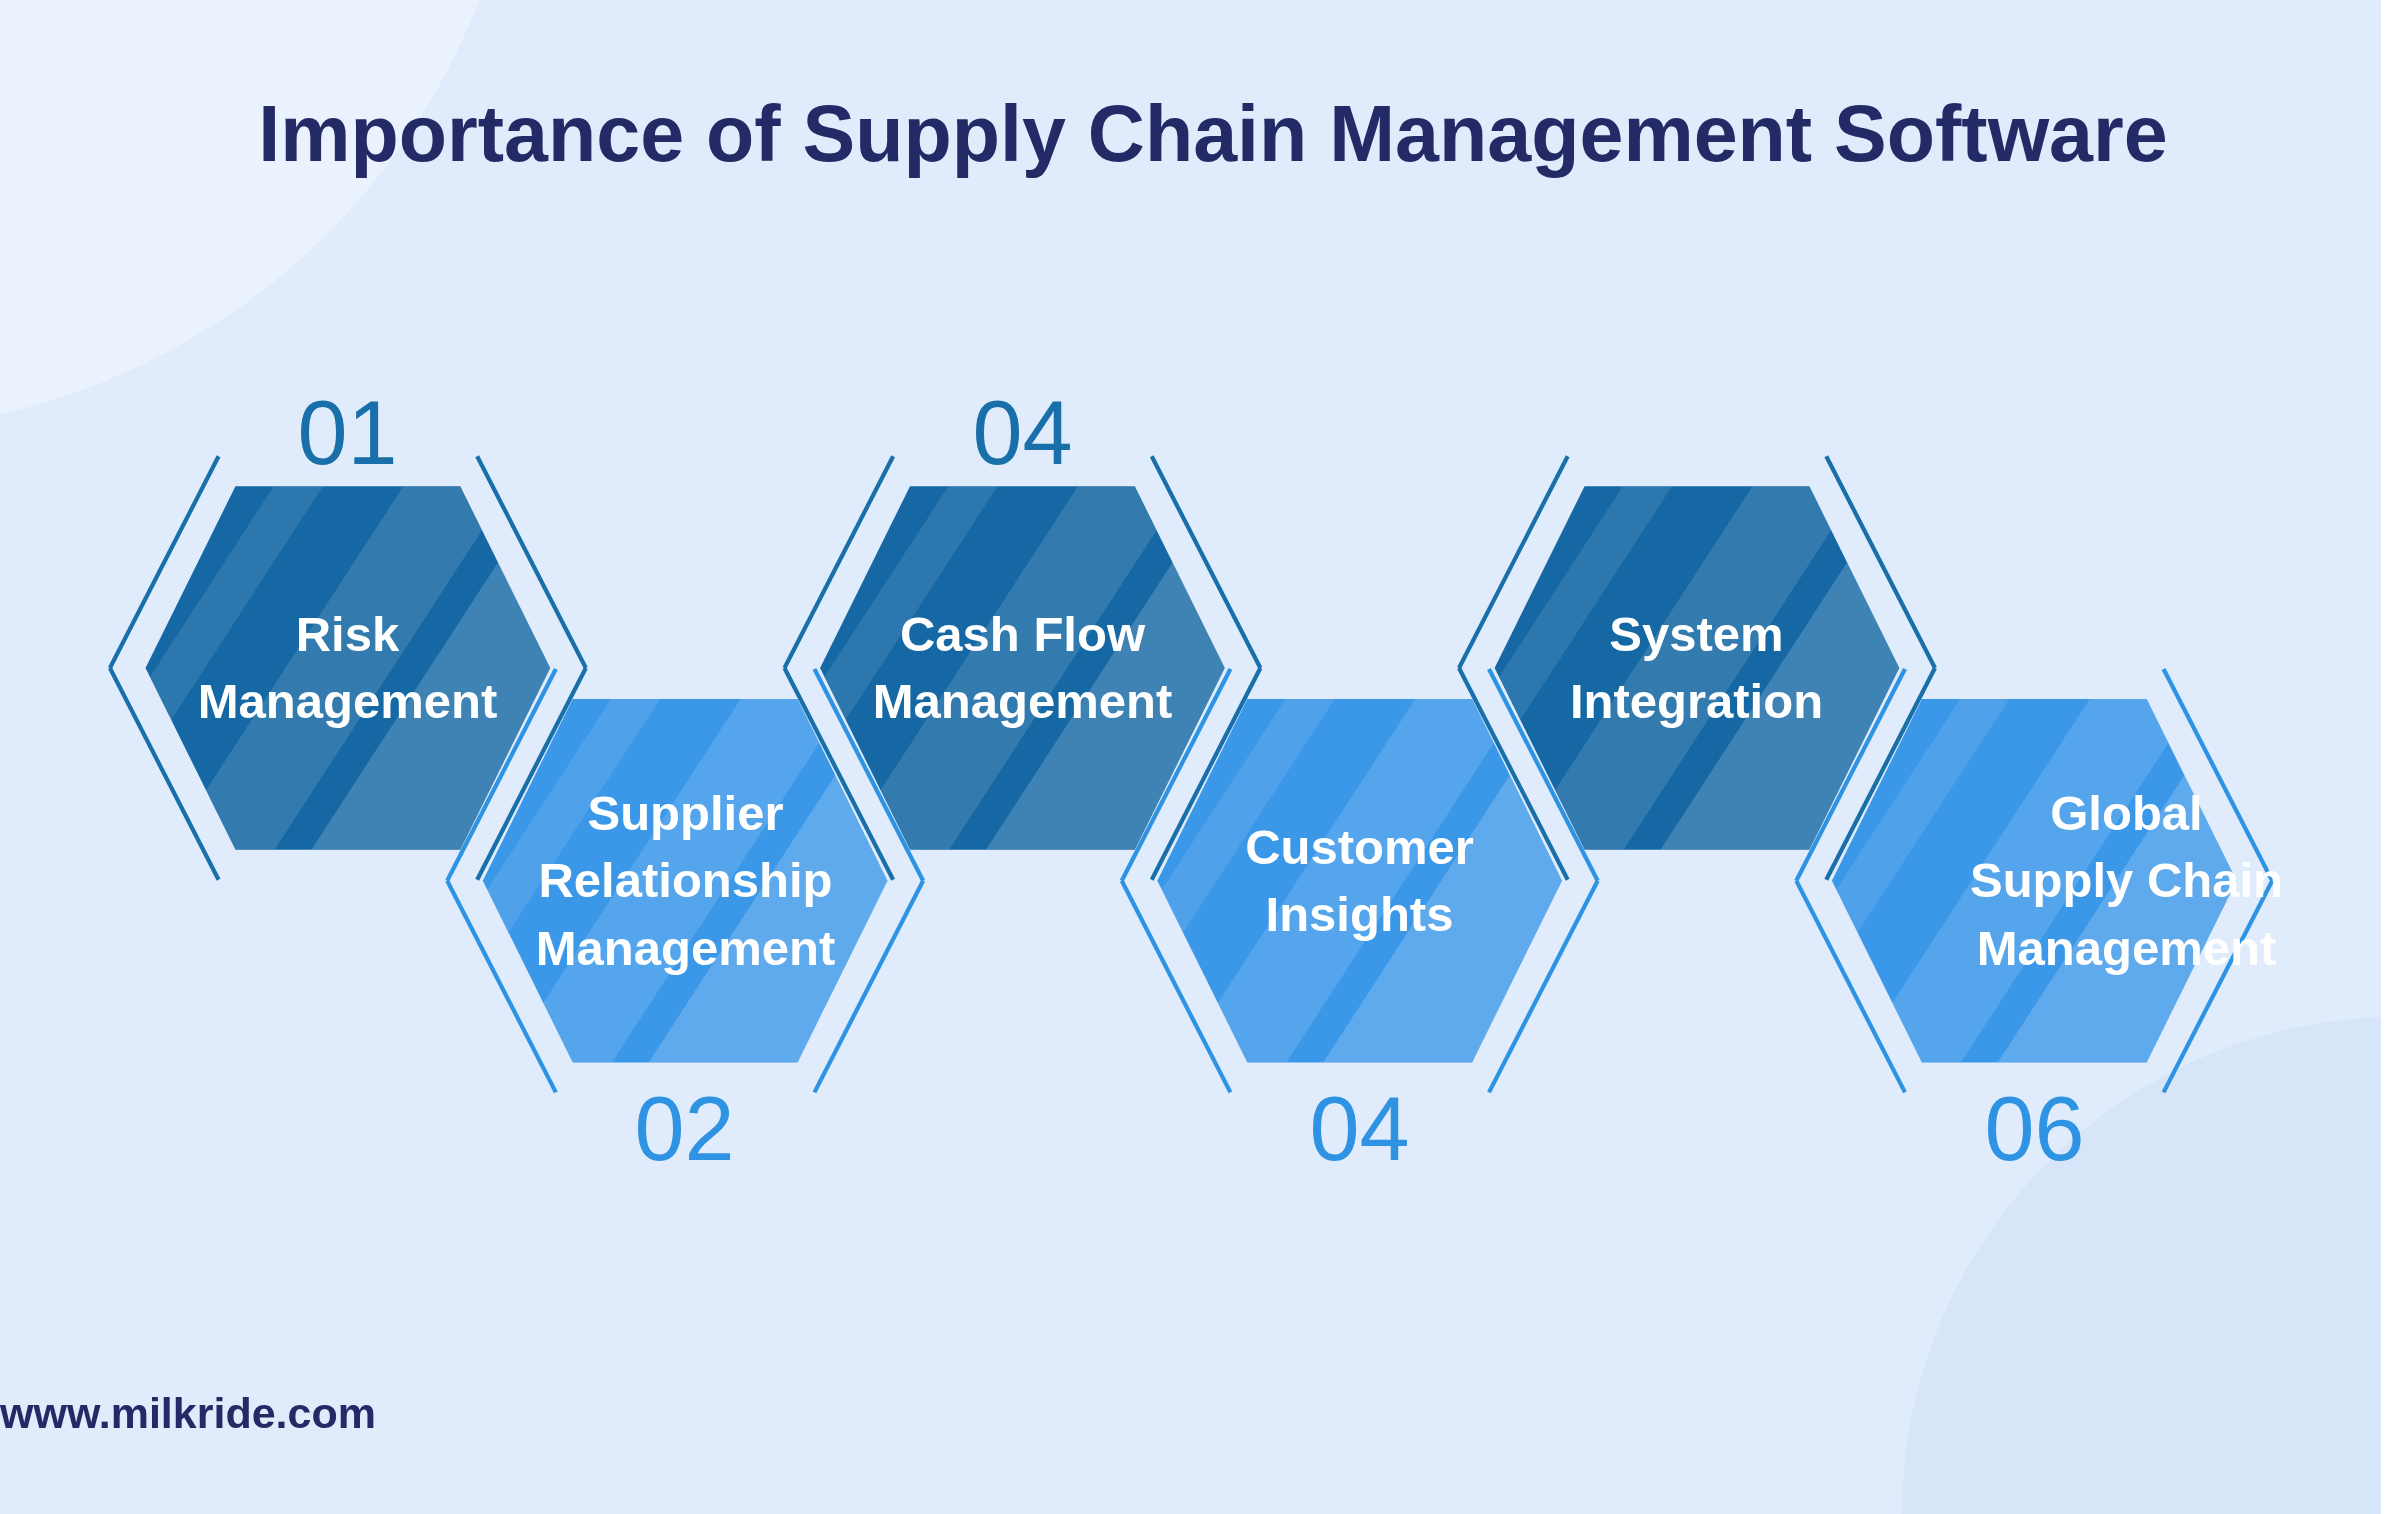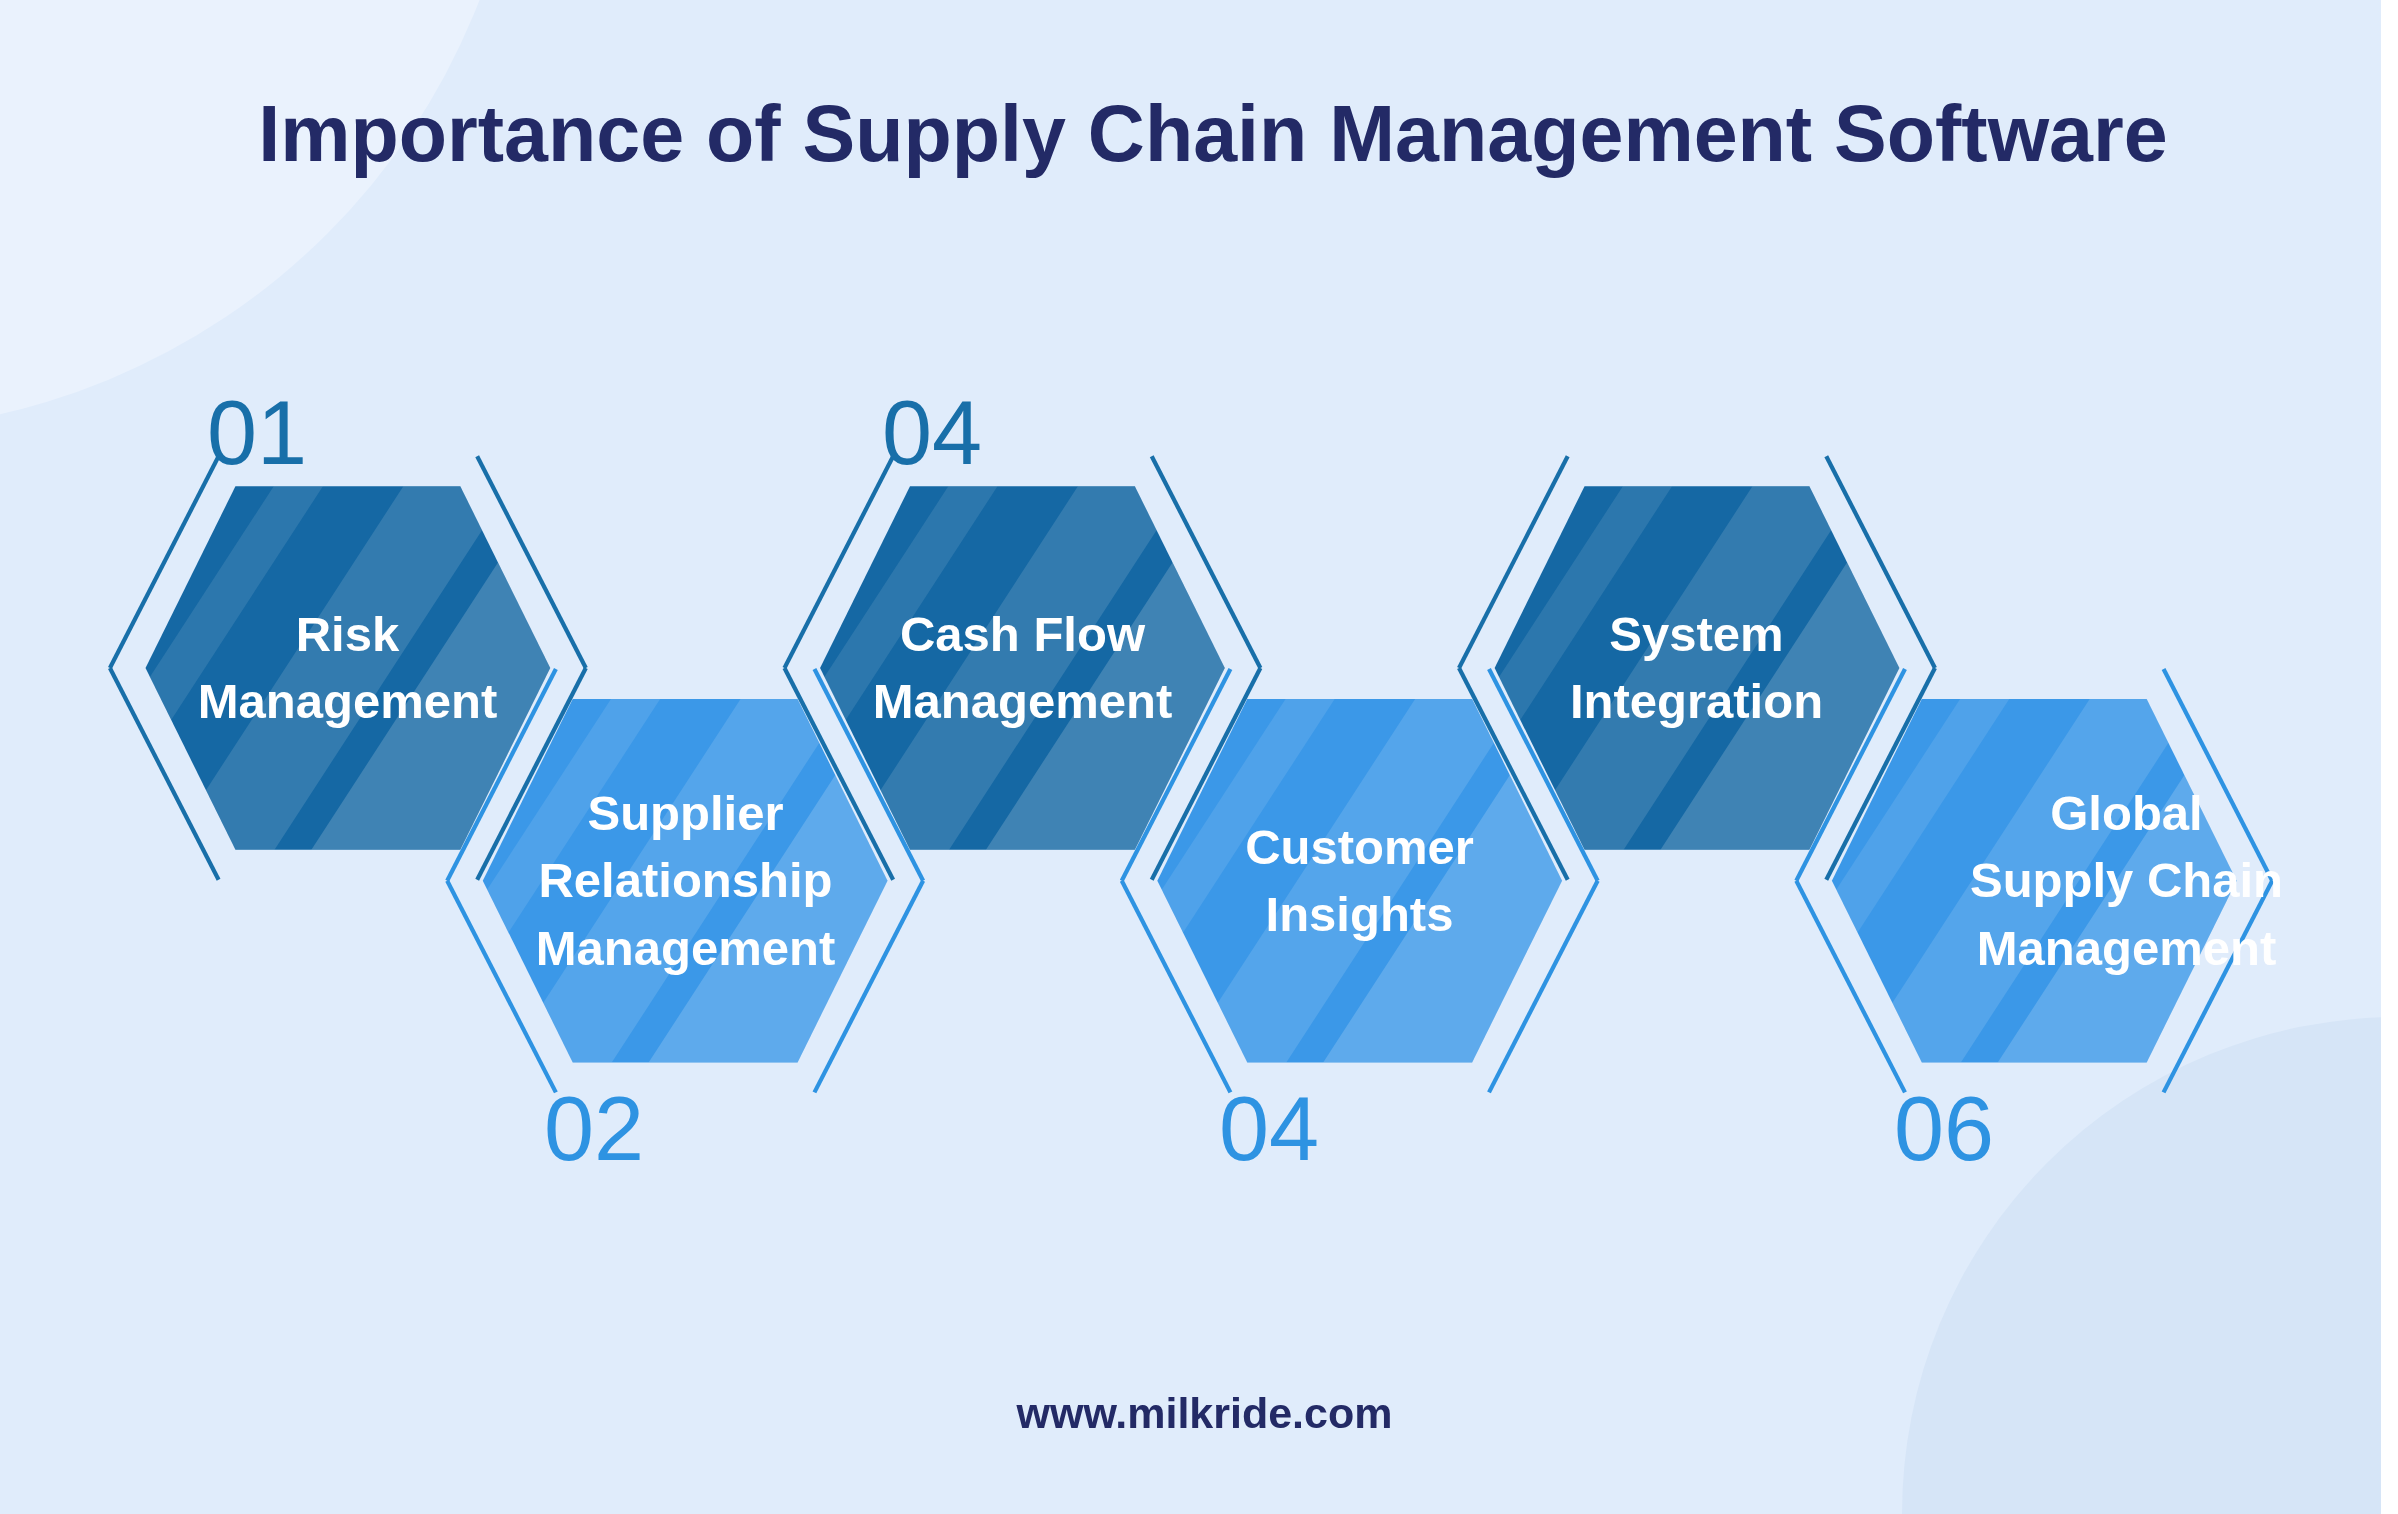--- a/index.html
+++ b/index.html
@@ -19,33 +19,33 @@
   .circle{position:absolute;border-radius:50%;}
   .circle.tl{width:1349px;height:1349px;left:-824px;top:-918px;background:var(--circle-light);}
   .circle.br{width:993px;height:993px;left:1902px;top:1017px;background:var(--circle-shade);}
   .title{position:absolute;top:94px;left:0;width:100%;margin:0;text-align:center;
          font-size:79px;line-height:1;font-weight:bold;color:var(--title);text-indent:45px;
          letter-spacing:0;}
   #hex-svg{position:absolute;left:0;top:0;}
   .step-label{position:absolute;width:405px;height:364px;display:flex;align-items:center;justify-content:center;
               text-align:center;color:var(--label);font-size:49px;font-weight:bold;line-height:1.37;
               white-space:pre-line;}
-  .step-num{position:absolute;width:281px;font-size:90px;line-height:1;font-weight:400;}
+  .step-num{position:absolute;width:281px;text-align:center;font-size:90px;line-height:1;font-weight:400;}
   .step-num.dark{color:var(--accent-dark);}
   .step-num.light{color:var(--accent-light);}
   
   .p0{left:145px;top:486px;}  .p1{left:483px;top:699px;}
   .p2{left:820px;top:486px;}  .p3{left:1157px;top:699px;}
   .p4{left:1494px;top:486px;} .p5{left:1924px;top:699px;}
   
   .n0{left:207px;top:388px;}  .n1{left:544px;top:1084px;}
   .n2{left:882px;top:388px;}  .n3{left:1219px;top:1084px;}
   .n4{left:1556px;top:388px;} .n5{left:1894px;top:1084px;}
-  .footer{position:absolute;top:1392px;left:0;width:100%;text-align:center;
-          font-size:43px;line-height:1;font-weight:bold;color:var(--title);margin-left:14px;}
+  .footer{position:absolute;top:1392px;left:0;width:100%;text-align:left;
+          font-size:43px;line-height:1;font-weight:bold;color:var(--title);}
 </style>
 </head>
 <body>
 
 <div id="canvas">
   <div class="circle tl"></div>
   <div class="circle br"></div>
 
   <h1 class="title">Importance of Supply Chain Management Software</h1>
 

